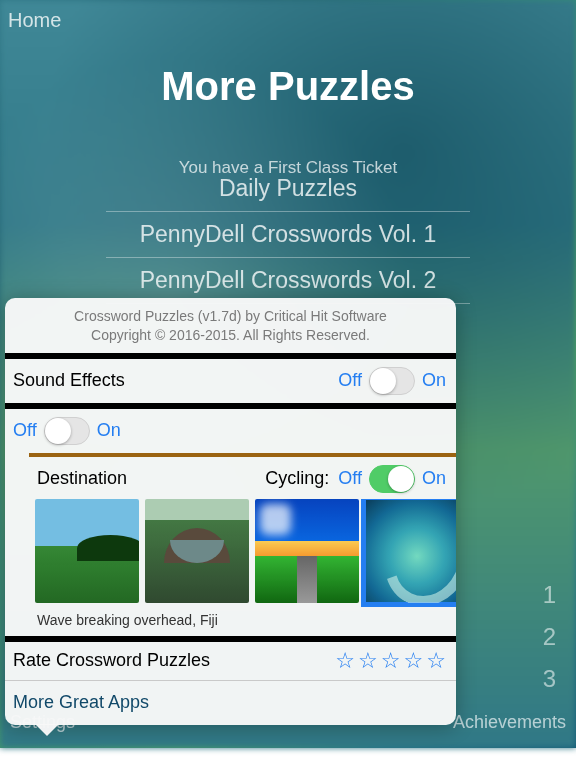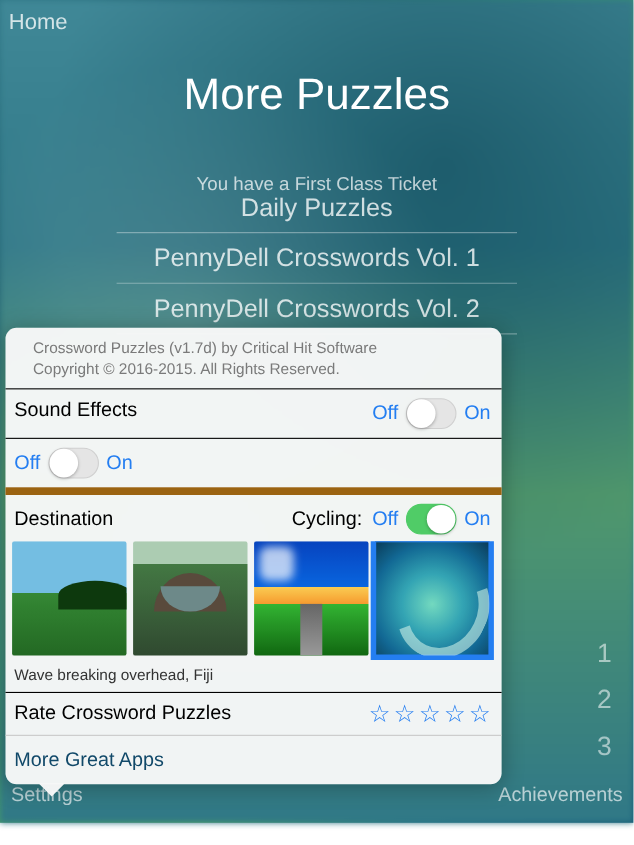--- a/index.html
+++ b/index.html
@@ -25,21 +25,21 @@
 .overlay { position: absolute; inset: 0; }
 
 .nav-home {
   position: absolute; top: 9px; left: 8px;
   color: rgba(255,255,255,0.78); font-size: 20px; font-weight: 300;
   cursor: pointer;
 }
 
 .page-title {
   position: absolute; top: 64px; left: 0; right: 0;
-  text-align: center; color: #fff; font-size: 40px; font-weight: 400;
+  text-align: center; color: #fff; font-size: 40px; font-weight: 700;
 }
 .page-sub {
   position: absolute; top: 112px; left: 0; right: 0;
   text-align: center; color: rgba(255,255,255,0.72); font-size: 17px; font-weight: 300; margin-top: 46px;
 }
 
 .back-list {
   position: absolute; top: 166px; left: 106px; right: 106px;
   text-align: center;
 }
@@ -71,25 +71,25 @@
 .popover::after {
   content: "";
   position: absolute;
   left: 30px; bottom: -11px;
   border-left: 12px solid transparent;
   border-right: 12px solid transparent;
   border-top: 12px solid rgba(248,248,248,0.97);
 }
 .pop-header {
   padding: 9px 10px 8px 10px;
-  color: #7a7a7a; font-size: 14px; line-height: 1.35; margin-left: 15px;
+  text-align: center; color: #7a7a7a; font-size: 14px; line-height: 1.35;
 }
 .pop-row {
-  display: flex; align-items: flex-start; justify-content: space-between;
-  border-top: 1px solid #000000;
+  display: flex; align-items: center; justify-content: space-between;
+  border-top: 6px solid #000000;
   padding: 8px 10px 8px 8px;
   font-size: 18px; font-weight: 400;
 }
 .pop-row .label { flex: 1; }
 .toggle-group { display: flex; align-items: center; gap: 7px; font-size: 18px; }
 .toggle-group .off, .toggle-group .on { color: #1b7fff; font-weight: 400; }
 
 .switch {
   width: 46px; height: 28px; border-radius: 14px; position: relative;
   background: #e5e5e5; border: 1px solid #d0d0d0;
@@ -98,21 +98,21 @@
   position: absolute; top: 0px; left: 0px;
   width: 26px; height: 26px; border-radius: 50%;
   background: #fff; box-shadow: 0 1px 3px rgba(0,0,0,0.3);
   transition: left .1s;
 }
 .switch.on { background: #46d060; border-color: #46d060; }
 .switch.on .knob { left: 18px; }
 
 .cycling-label { color: #000; margin-right: 2px; }
 
-.dest-section { border-top: 7px solid #a16207; }
+.dest-section { border-top: 4px solid #a16207; margin-left: 24px; }
 .dest-header { display:flex; justify-content: space-between; align-items:center; padding: 8px 10px 6px 8px; font-size:18px; }
 .thumbs { display:flex; gap:6px; padding: 0 6px 5px 6px; overflow:hidden; }
 .thumb {
   width: 104px; height: 104px; border-radius: 2px; flex: 0 0 104px;
   background:#888; position:relative; overflow:hidden;
 }
 .thumb.selected { outline: 5px solid #1b7fff; outline-offset: -1px; border-radius:0; }
 .thumb-cap { padding: 4px 8px 8px 8px; font-size: 14px; color:#333; }
 
 

